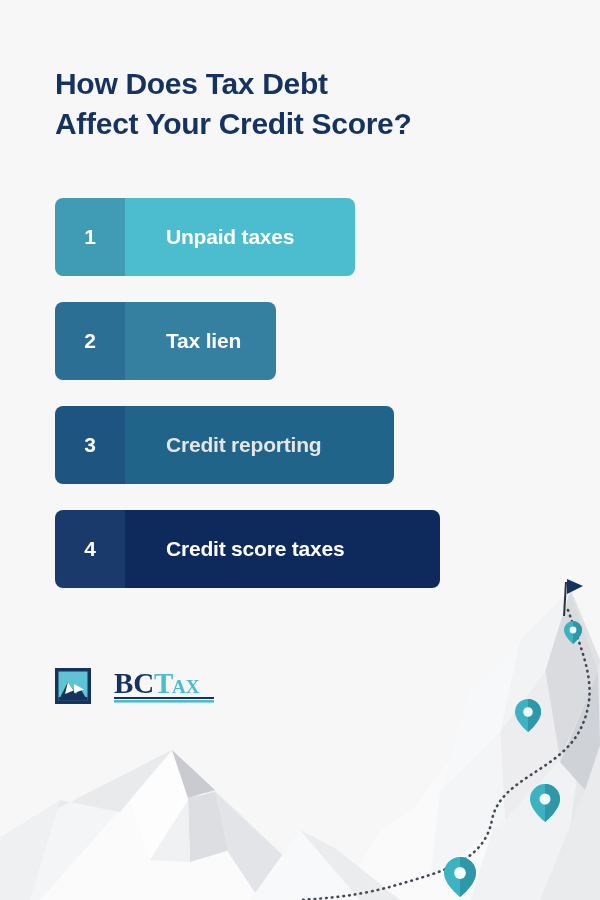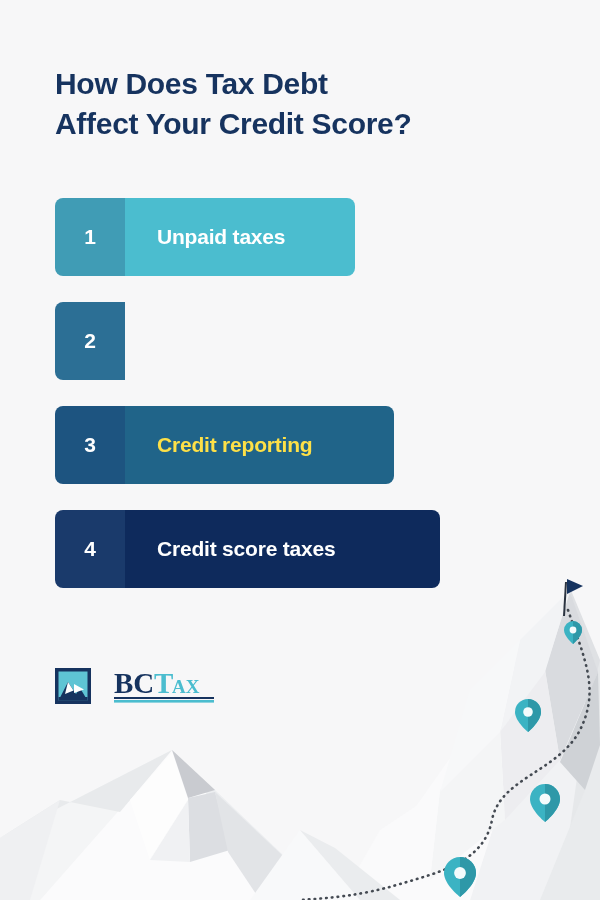--- a/index.html
+++ b/index.html
@@ -31,21 +31,21 @@
     margin-bottom:26px;
   }
   .bar .num{
     width:70px;flex:0 0 70px;
     display:flex;align-items:center;justify-content:center;
     color:#ffffff;font-size:21px;font-weight:bold;
   }
   .bar .lbl{
     flex:1 1 auto;
     display:flex;align-items:center;
-    padding-left:32px;padding-right:24px;
+    padding-left:41px;padding-right:24px;
     color:#ffffff;font-size:21px;font-weight:bold;
     letter-spacing:-0.2px;white-space:nowrap;
   }
 
   
   .logo{position:absolute;left:55px;top:668px;z-index:3;display:flex;align-items:center;gap:18px;}
   .logo-mark{width:36px;height:36px;flex:0 0 36px;}
   .logo-text{margin-left:5px;}
 </style>
 </head>
@@ -129,25 +129,26 @@
 
   <div class="bars">
 
     <div class="bar" id="bar0" style="width: 300px;">
       <div class="num" style="background: rgb(64, 156, 181); color: rgb(255, 255, 255);">1</div>
       <div class="lbl" style="background: rgb(75, 189, 207); color: rgb(255, 255, 255);">Unpaid taxes</div>
     </div>
 
     <div class="bar" id="bar1" style="width: 221px;">
       <div class="num" style="background: rgb(44, 111, 149); color: rgb(255, 255, 255);">2</div>
+      <div class="lbl" style="background: rgb(53, 127, 160); color: rgb(255, 255, 255);">Tax lien</div>
     </div>
 
     <div class="bar" id="bar2" style="width: 339px;">
       <div class="num" style="background: rgb(29, 84, 128); color: rgb(255, 255, 255);">3</div>
-      <div class="lbl" style="background: rgb(32, 100, 137); color: #fde047;">Credit reporting</div>
+      <div class="lbl" style="background: rgb(32, 100, 137); color: #e5e5e5;">Credit reporting</div>
     </div>
 
     <div class="bar" id="bar3" style="width: 385px;">
       <div class="num" style="background: rgb(26, 58, 107); color: rgb(255, 255, 255);">4</div>
       <div class="lbl" style="background: rgb(14, 42, 92); color: rgb(255, 255, 255);">Credit score taxes</div>
     </div>
   </div>
 
   <div class="logo">
     <svg class="logo-mark" viewBox="0 0 36 36">

